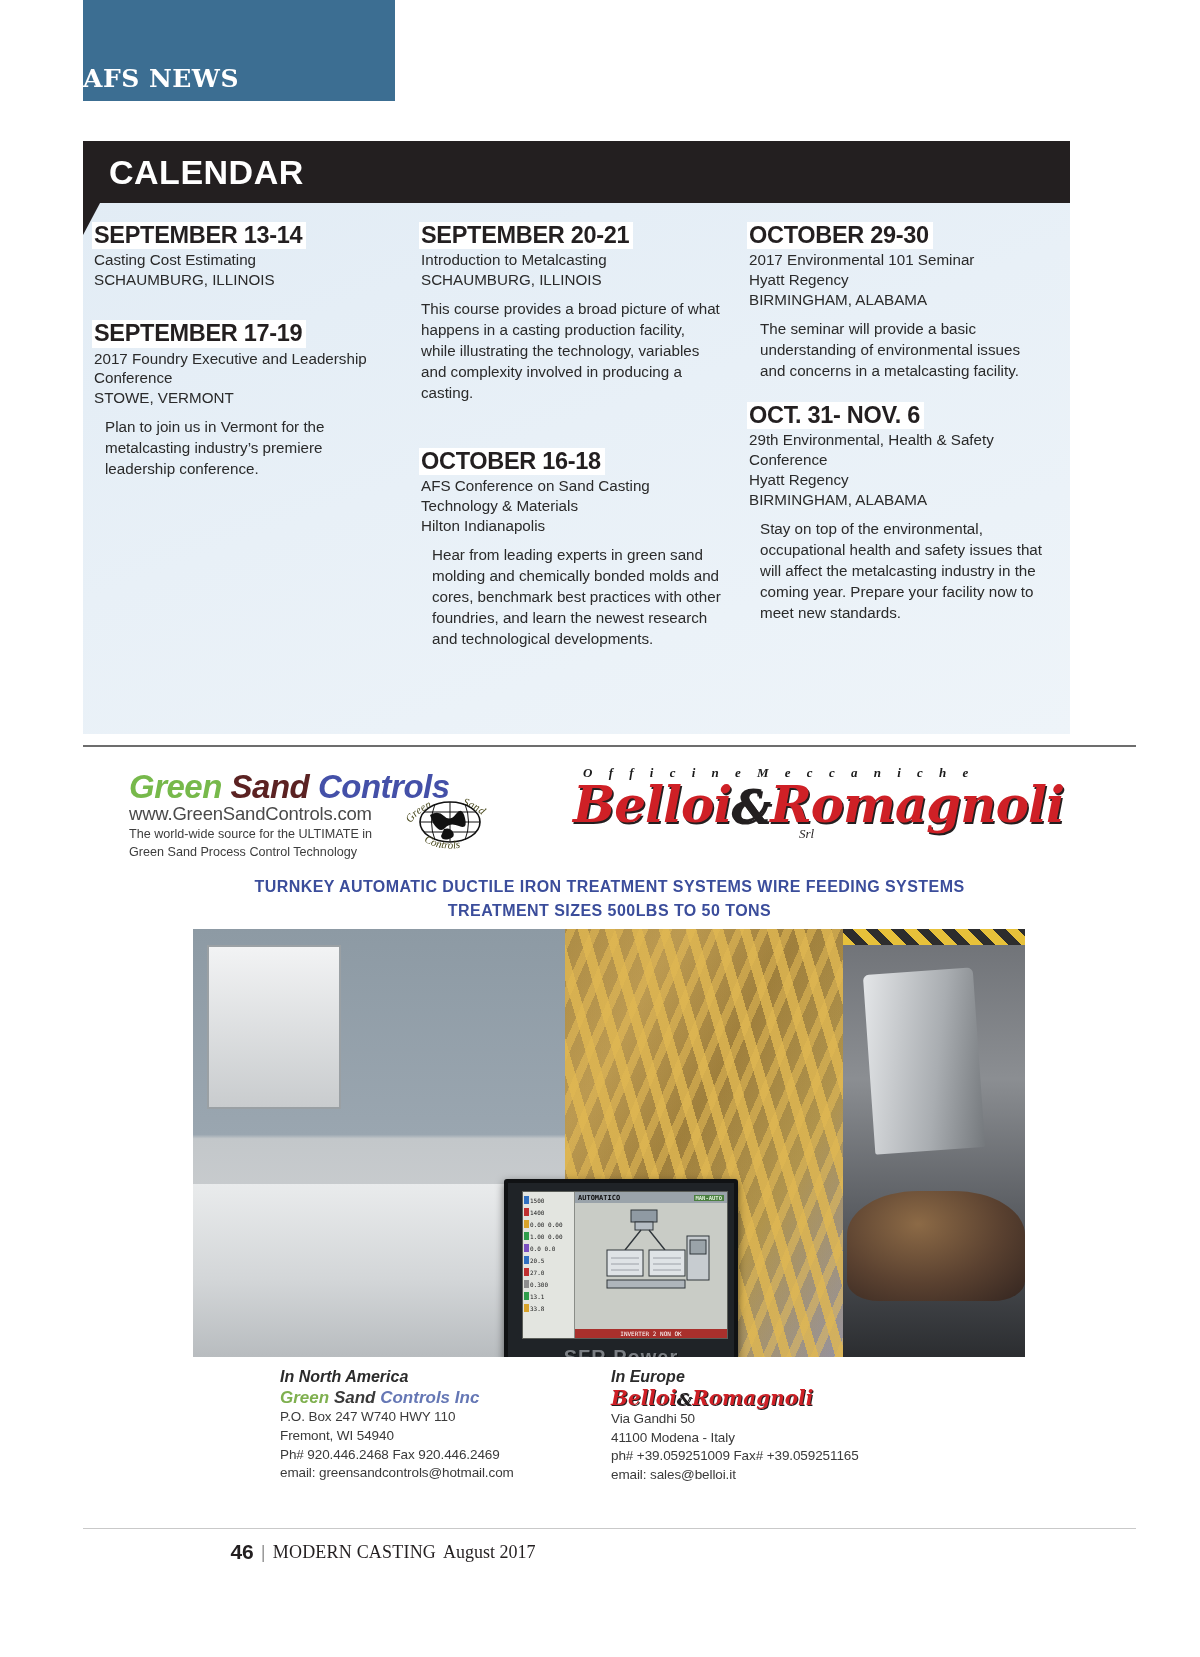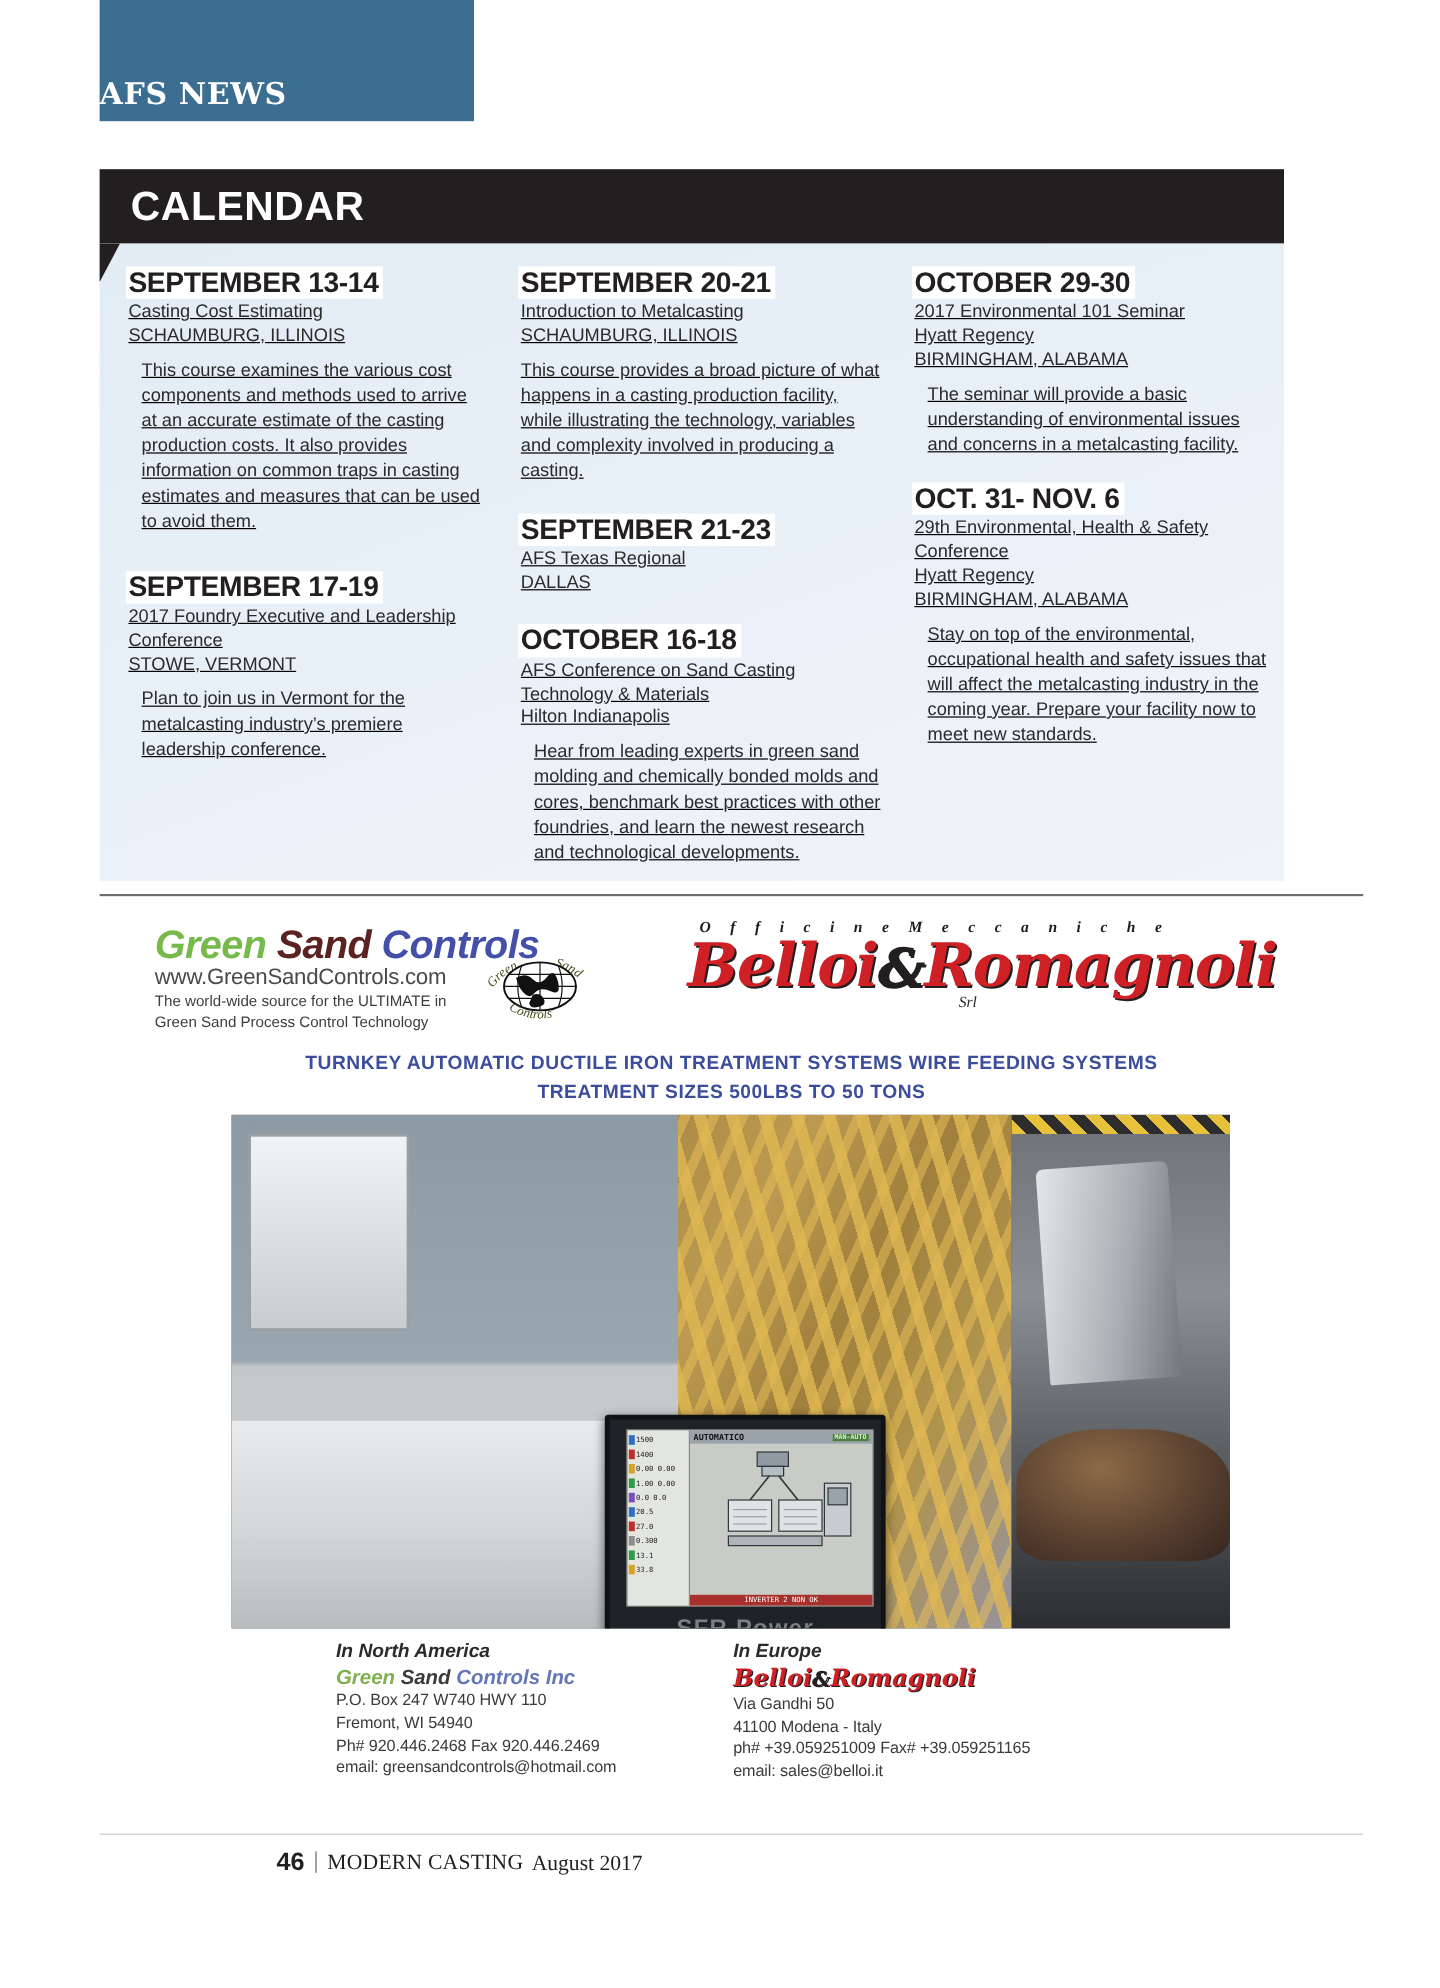--- a/index.html
+++ b/index.html
@@ -42,23 +42,22 @@
     position: absolute; left: 71px; top: 203px; width: 987px; height: 531px;
     background: linear-gradient(160deg, #e2ecf5 0%, #e8f0f7 45%, #eef4f9 100%);
   }
   .cal-corner {
     position: absolute; left: 71px; top: 203px;
     width: 0; height: 0;
     border-left: 17px solid #231f20;
     border-bottom: 32px solid transparent;
   }
   .cal-cols {
-    position: absolute; left: 76px; top: 203px; width: 987px; height: 531px;
+    position: absolute; left: 63px; top: 203px; width: 987px; height: 531px;
     display: flex;
-    text-decoration: underline;
   }
   .cal-col { padding: 19px 14px 0 17px; }
   .cal-col-1 { width: 330px; }
   .cal-col-2 { width: 330px; padding-left: 14px; }
   .cal-col-3 { width: 327px; padding-left: 12px; }
 
   .entry { margin-bottom: 4px; }
   .entry-date {
     display: inline-block;
     font-family: "Liberation Sans", sans-serif;
@@ -320,44 +319,38 @@
   <div class="cal-body"></div>
   <div class="cal-corner"></div>
 
   <div class="cal-cols">
 
     <div class="cal-col cal-col-1">
       <div class="entry">
         <div class="entry-date">SEPTEMBER 13-14</div>
         <div class="entry-meta">Casting Cost Estimating</div>
         <div class="entry-meta loc">SCHAUMBURG, ILLINOIS</div>
-        <div class="entry-desc">This course examines the various cost components and methods used to arrive at an accurate estimate of the casting production costs. It also provides information on common traps in casting estimates and measures that can be used to avoid them.</div>
       </div>
       <div class="gap-lg"></div>
       <div class="entry">
         <div class="entry-date">SEPTEMBER 17-19</div>
         <div class="entry-meta">2017 Foundry Executive and Leadership Conference</div>
         <div class="entry-meta loc">STOWE, VERMONT</div>
         <div class="entry-desc">Plan to join us in Vermont for the metalcasting industry’s premiere leadership conference.</div>
       </div>
     </div>
 
     <div class="cal-col cal-col-2">
       <div class="entry">
         <div class="entry-date">SEPTEMBER 20-21</div>
         <div class="entry-meta">Introduction to Metalcasting</div>
         <div class="entry-meta loc">SCHAUMBURG, ILLINOIS</div>
         <div class="entry-desc" style="padding-left:2px">This course provides a broad picture of what happens in a casting production facility, while illustrating the technology, variables and complexity involved in producing a casting.</div>
       </div>
       <div class="gap-md"></div>
-      <div class="entry">
-        <div class="entry-date">SEPTEMBER 21-23</div>
-        <div class="entry-meta">AFS Texas Regional</div>
-        <div class="entry-meta loc">DALLAS</div>
-      </div>
       <div class="gap-md"></div>
       <div class="entry">
         <div class="entry-date">OCTOBER 16-18</div>
         <div class="entry-meta">AFS Conference on Sand Casting Technology &amp; Materials</div>
         <div class="entry-meta loc">Hilton Indianapolis</div>
         <div class="entry-desc">Hear from leading experts in green sand molding and chemically bonded molds and cores, benchmark best practices with other foundries, and learn the newest research and technological developments.</div>
       </div>
     </div>
 
     <div class="cal-col cal-col-3">

